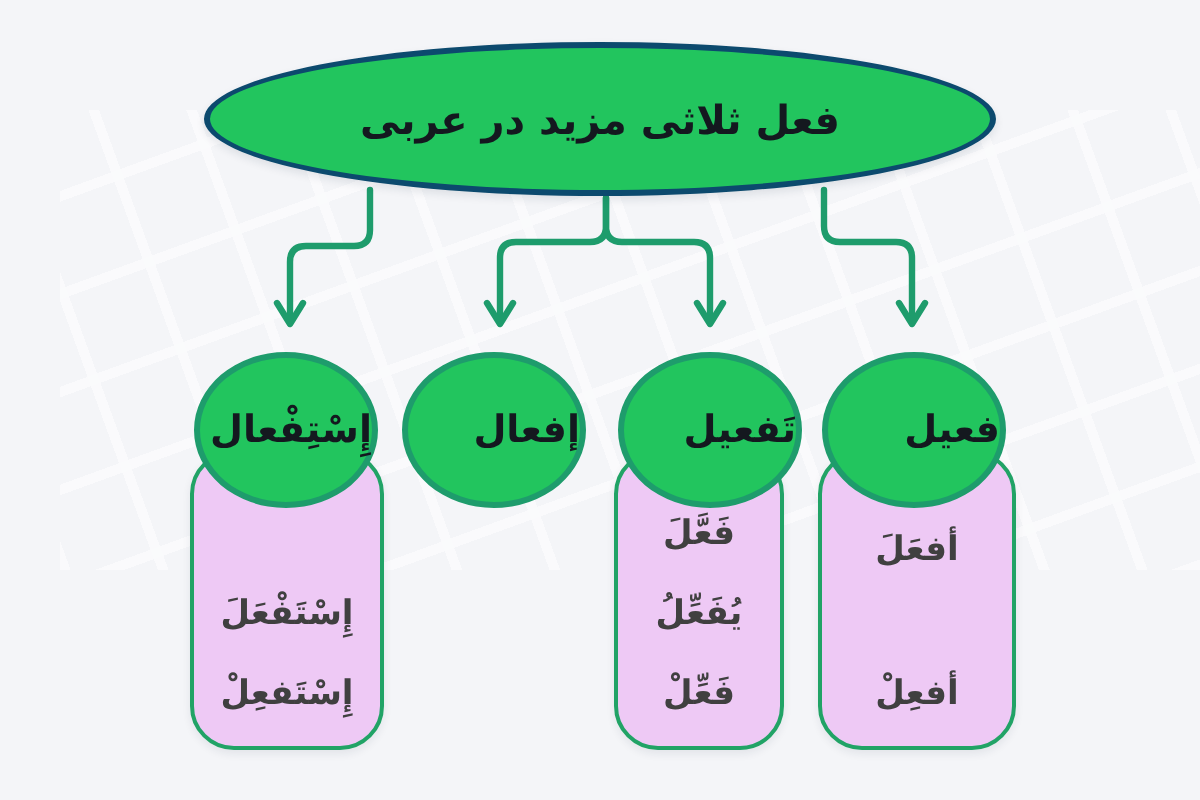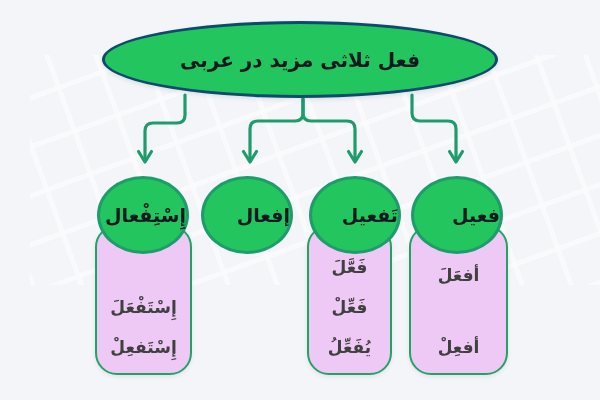--- a/index.html
+++ b/index.html
@@ -81,22 +81,22 @@
   <div class="node-circle" style="left:97px;">
     <span class="node-label">إِسْتِفْعال</span>
   </div>
 
   <div class="node-circle" style="left:201px;">
     <span class="node-label">إفعال</span>
   </div>
 
   <div class="col-box" style="left:307px;width:85px;">
     <div class="form-line">فَعَّلَ</div>
+    <div class="form-line">يُفَعِّلُ</div>
     <div class="form-line">فَعِّلْ</div>
-    <div class="form-line">يُفَعِّلُ</div>
   </div>
   <div class="node-circle" style="left:309px;">
     <span class="node-label">تَفعيل</span>
   </div>
 
   <div class="col-box" style="left:409px;width:99px;gap:32px;">
     <div class="form-line">أفعَلَ</div>
     <div class="form-line">أفعِلْ</div>
   </div>
   <div class="node-circle" style="left:411px;">

